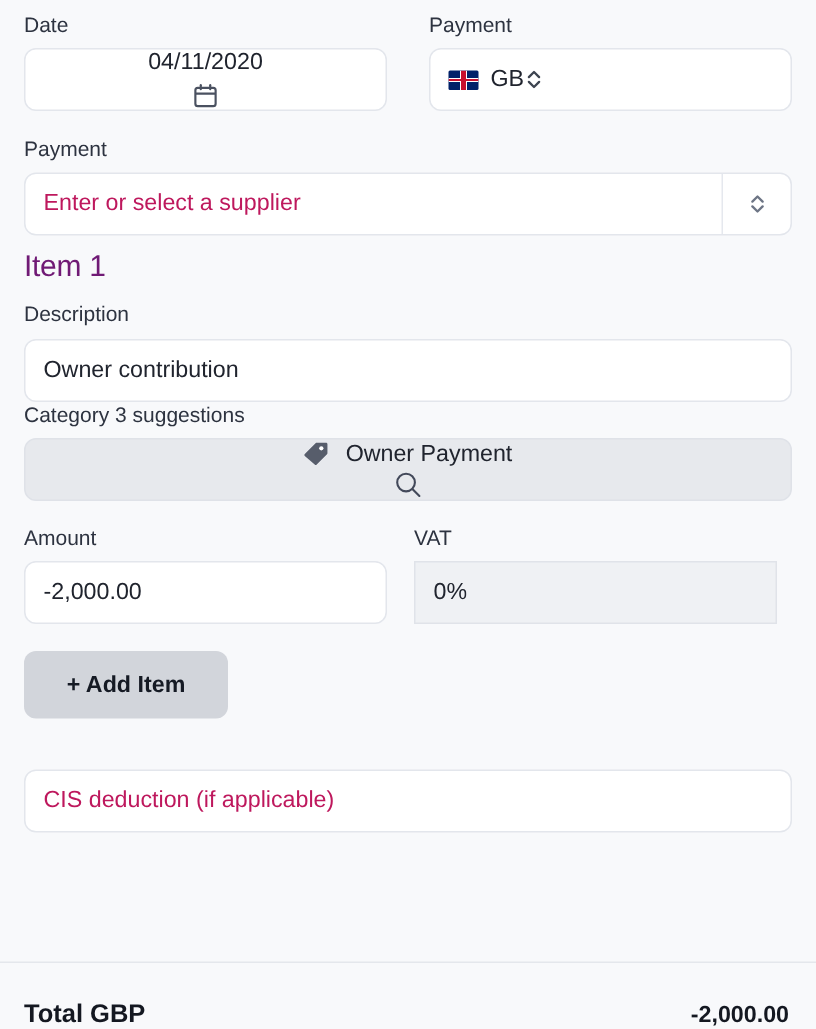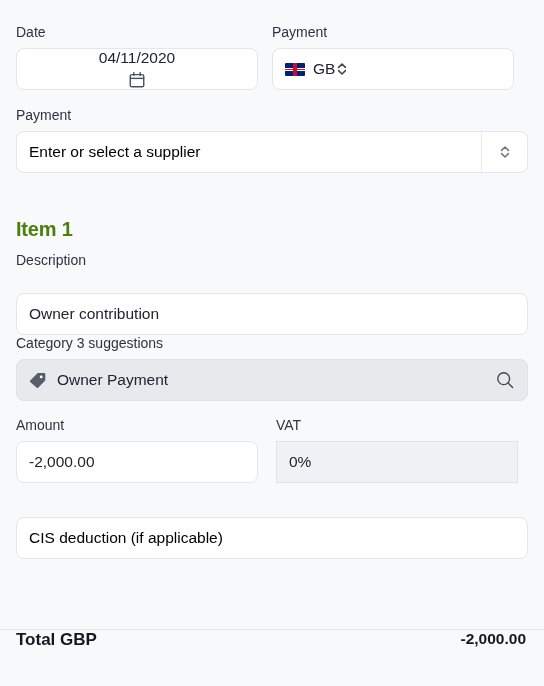--- a/index.html
+++ b/index.html
@@ -47,29 +47,29 @@
   }
 
   .input-value {
     font-size: 15.5px;
     color: #20242e;
     white-space: nowrap;
     overflow: hidden;
   }
   .input-placeholder {
     font-size: 15.5px;
-    color: #000000;
+    color: #be185d;
     white-space: nowrap;
   }
 
   
   .row-top {
     display: flex;
-    gap: 14px;
-    padding-top: 24px;
+    gap: 28px;
+    padding-top: 8px;
   }
   .col-date  { width: 242px; flex: 0 0 242px; }
   .col-country { width: 242px; flex: 0 0 242px; }
 
   .lbl-gap { margin-bottom: 7px; }
 
   .date-field { justify-content: space-between; flex-direction: column; }
 
   .cal-icon { width: 18px; height: 18px; flex: 0 0 18px; display:block; }
 
@@ -124,43 +124,44 @@
     height: 100%;
     border-left: 1px solid #e5e8ee;
     display: flex;
     align-items: center;
     justify-content: center;
   }
 
   
   .item-heading {
     font-size: 20px;
-    font-weight: bold;
-    color: #4d7c0f;
-    margin-top: 45px;
+    font-weight: normal;
+    color: #701a75;
+    margin-top: 10px;
     margin-bottom: 11px;
     letter-spacing: -0.2px;
   }
 
   
-  .desc-field { margin-top: 24px; }
+  .desc-field { margin-top: 8px; }
 
   
   .cat-label { }
   .suggestion-pill {
     margin-top: 7px;
     background: #e7e9ed;
     border: 1px solid #dfe2e8;
     border-radius: 8px;
     height: 42px;
     display: flex;
     align-items: center;
     justify-content: space-between;
     padding: 0 12px 0 11px;
     cursor: pointer;
+    flex-direction: column;
   }
   .sugg-left { display: flex; align-items: center; gap: 10px; }
   .tag-icon { width: 19px; height: 19px; flex: 0 0 19px; display:block; }
   .sugg-text { font-size: 15.5px; color: #20242e; }
   .search-icon { width: 20px; height: 20px; flex: 0 0 20px; display:block; }
 
   
   .row-amount {
     display: flex;
     gap: 18px;
@@ -196,25 +197,25 @@
   }
 
   
   .cis-field { margin-top: 34px; }
 
   
   .total-bar {
     position: absolute;
     left: 0;
     right: 0;
-    bottom: 12px;
+    bottom: 0;
     height: 45px;
     border-top: 1px solid #e4e7ec;
     display: flex;
-    align-items: flex-start;
+    align-items: flex-end;
     justify-content: space-between;
     padding: 0 18px 0 16px;
     background: #f8f9fb;
   }
   .total-label {
     font-size: 17px;
     font-weight: bold;
     color: #141821;
   }
   .total-value {
@@ -317,20 +318,21 @@
     <div class="col-vat">
       <div class="field-label lbl-gap">VAT</div>
       <div class="input-shell vat-field">
         <span class="input-value">0%</span>
       </div>
     </div>
 
   </div>
 
   
+  <button class="add-item-btn">+ Add Item</button>
 
   
   <div class="input-shell cis-field">
     <span class="input-placeholder">CIS deduction (if applicable)</span>
   </div>
 
   
   <div class="total-bar">
     <span class="total-label">Total GBP</span>
     <span class="total-value">-2,000.00</span>

